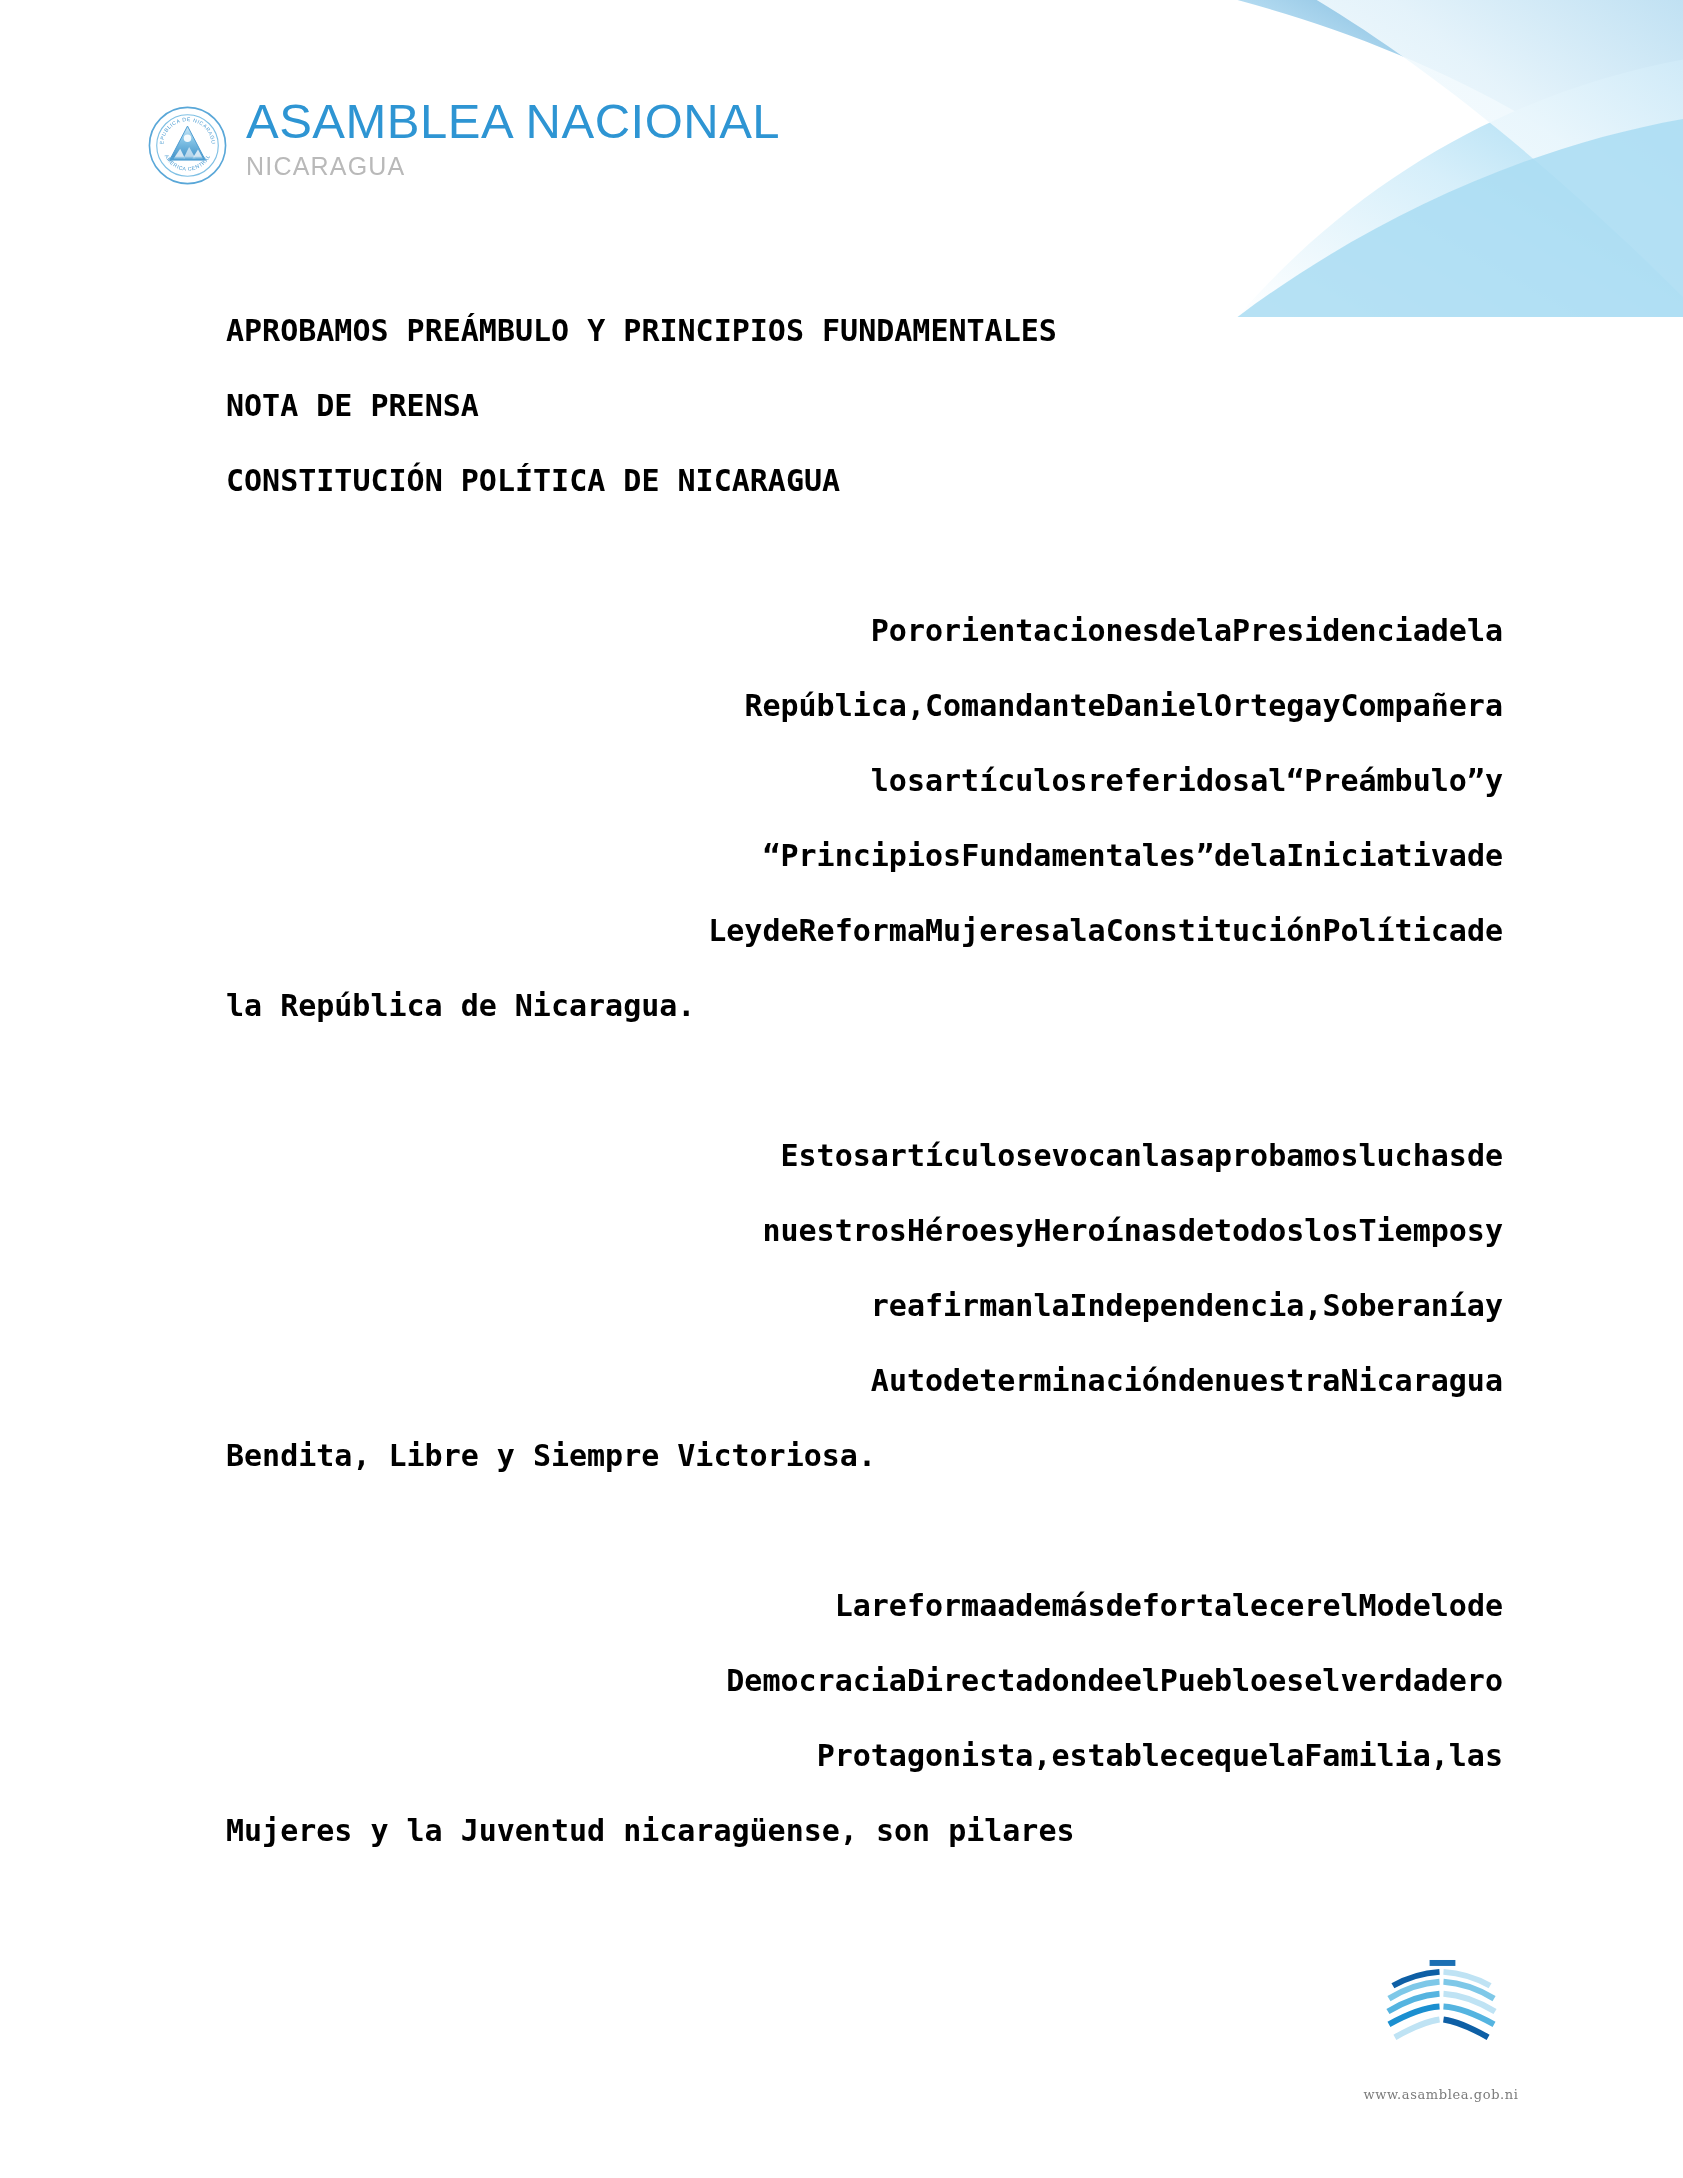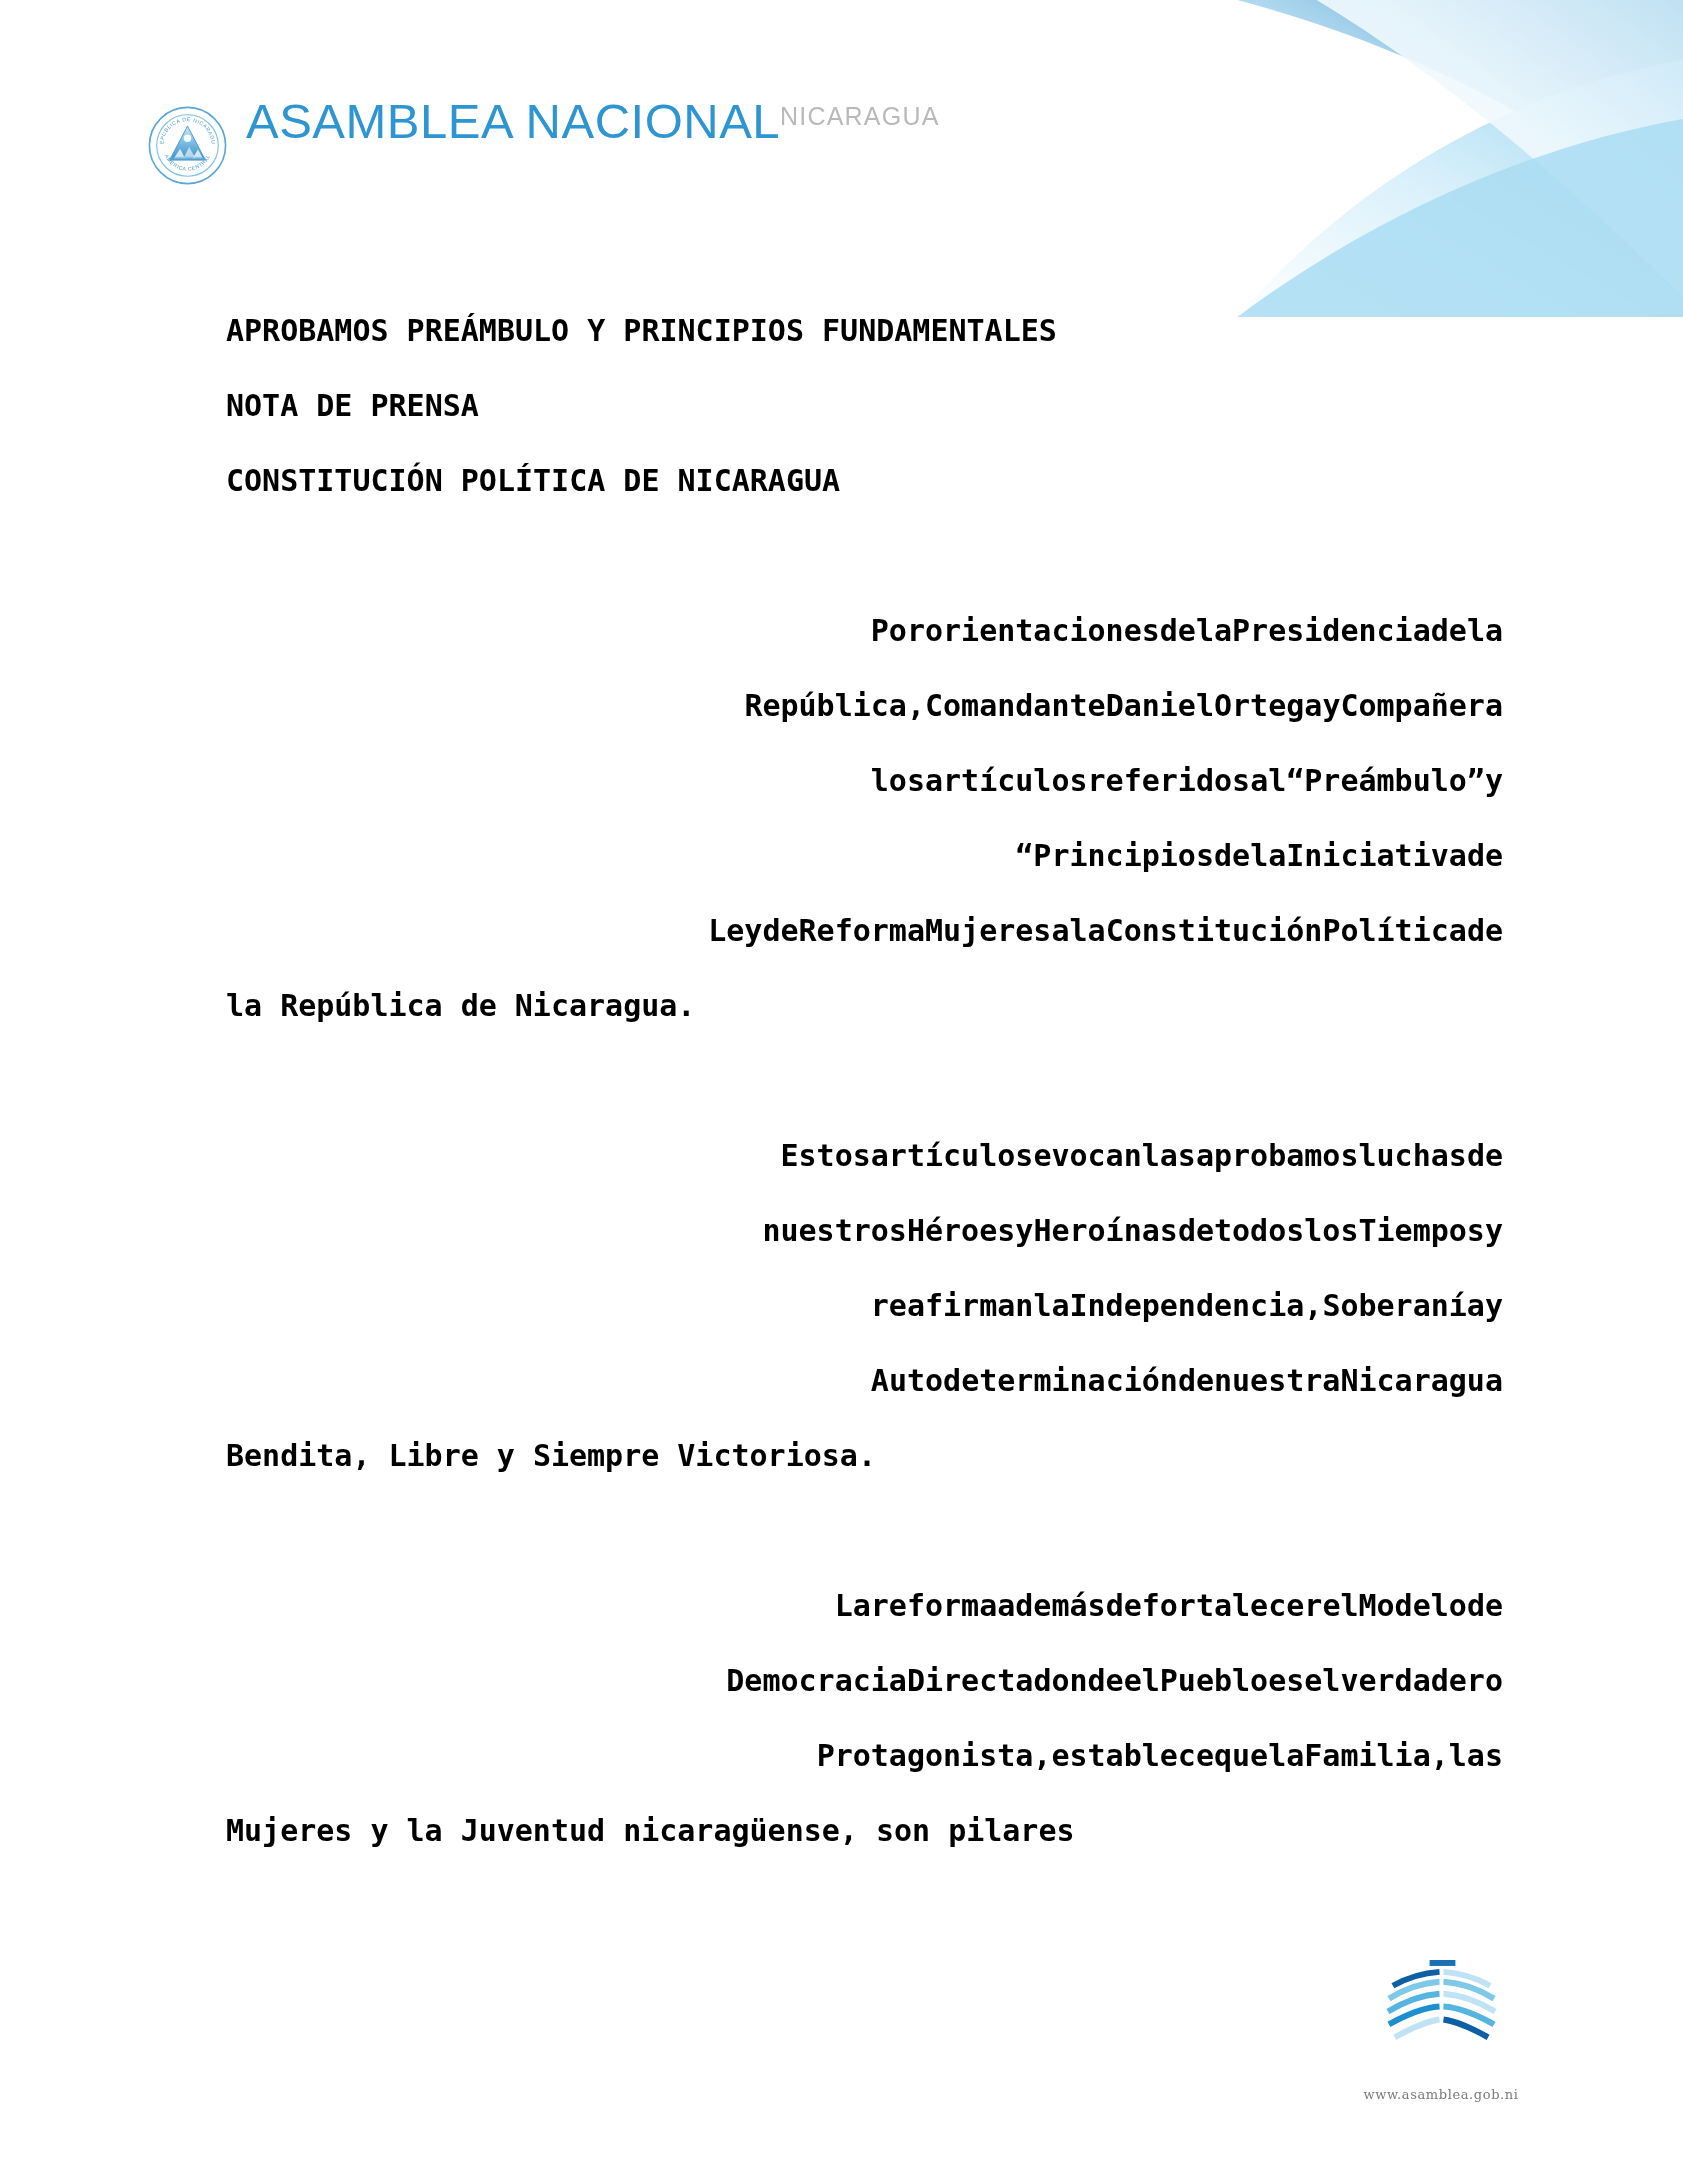--- a/index.html
+++ b/index.html
@@ -37,21 +37,21 @@
   }
   .seal {
     width: 81px;
     height: 81px;
     flex: 0 0 auto;
     margin-top: 8px;
   }
   .header-text {
     margin-left: 18px;
     display: flex;
-    flex-direction: row;
+    flex-direction: column;
   }
   .org-title {
     font-family: "Liberation Sans", sans-serif;
     font-size: 49px;
     font-weight: 400;
     color: #2e95d3;
     letter-spacing: 0.5px;
     line-height: 1.02;
     white-space: nowrap;
   }
@@ -212,20 +212,21 @@
     <div class="doc-line">
       <span class="w">los</span>
       <span class="w">artículos</span>
       <span class="w">referidos</span>
       <span class="w">al</span>
       <span class="w">“Preámbulo”</span>
       <span class="w">y</span>
     </div>
     <div class="doc-line">
       <span class="w">“Principios</span>
+      <span class="w">Fundamentales”</span>
       <span class="w">de</span>
       <span class="w">la</span>
       <span class="w">Iniciativa</span>
       <span class="w">de</span>
     </div>
     <div class="doc-line">
       <span class="w">Ley</span>
       <span class="w">de</span>
       <span class="w">Reforma</span>
       <span class="w">Mujeres</span>

